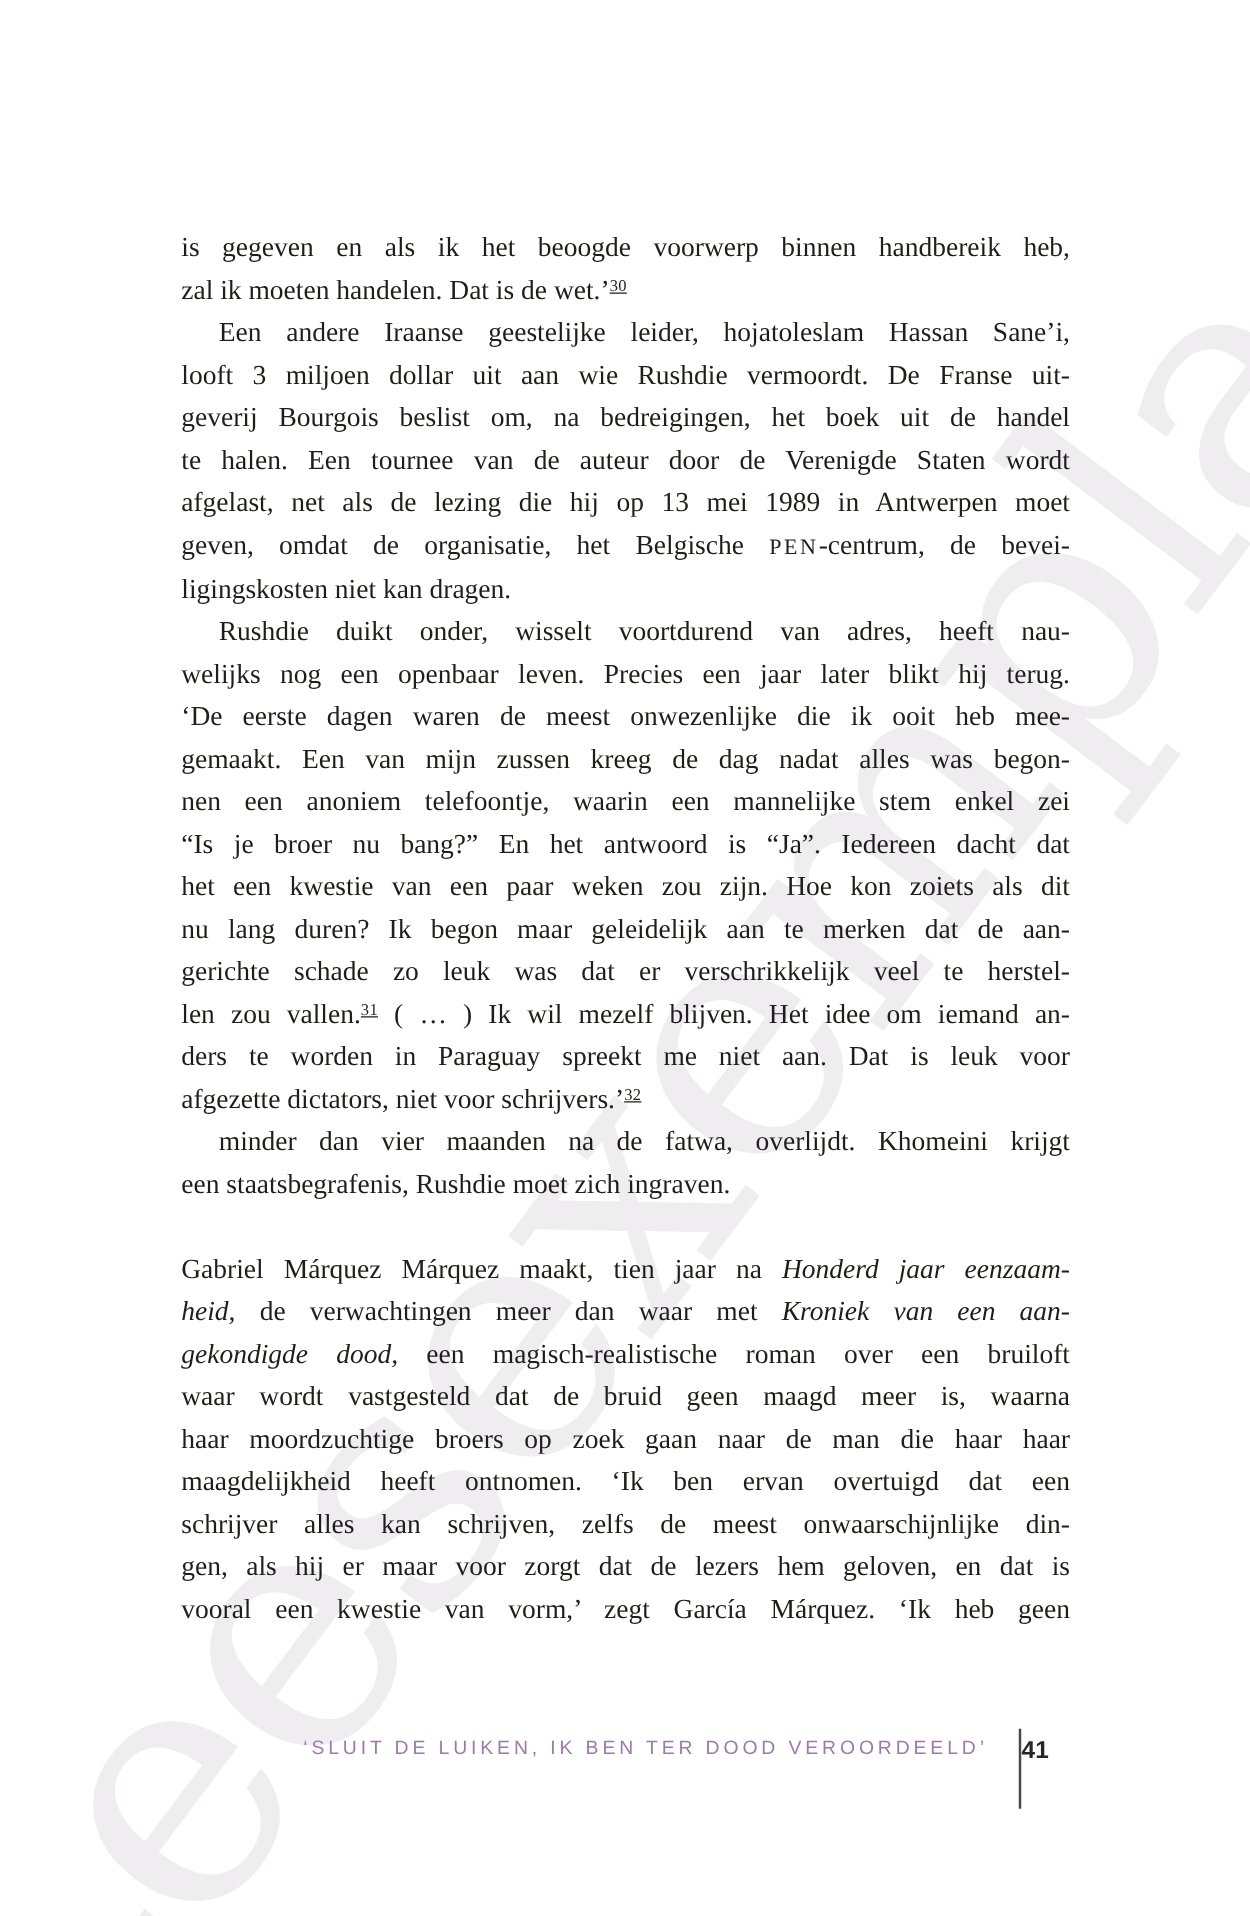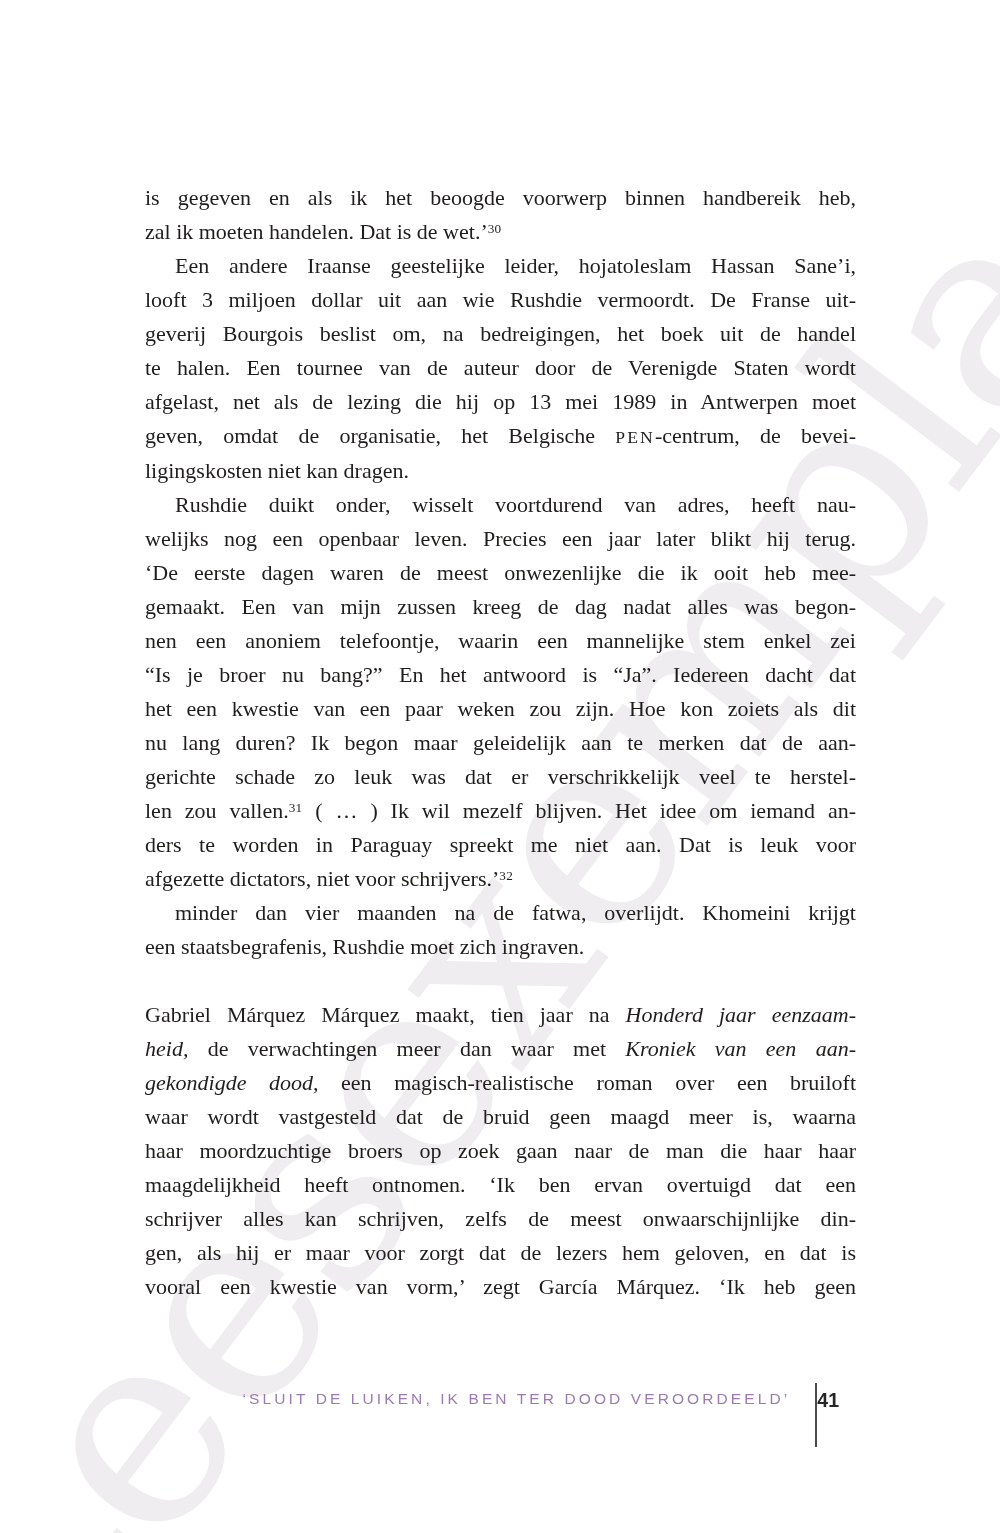--- a/index.html
+++ b/index.html
@@ -46,20 +46,21 @@
     text-align: justify;
     text-align-last: justify;
   }
   .line.last { text-align-last: left; }
   .it { font-style: italic; }
   .sup {
     font-size: 0.6em;
     vertical-align: 0.45em;
     line-height: 0;
     letter-spacing: 0.02em;
+    text-decoration: underline;
   }
   .sc {
     font-size: 0.8em;
     letter-spacing: 0.12em;
   }
   
   .page-footer {
     position: absolute;
     top: 1383px; right: 161px;
     display: flex;

